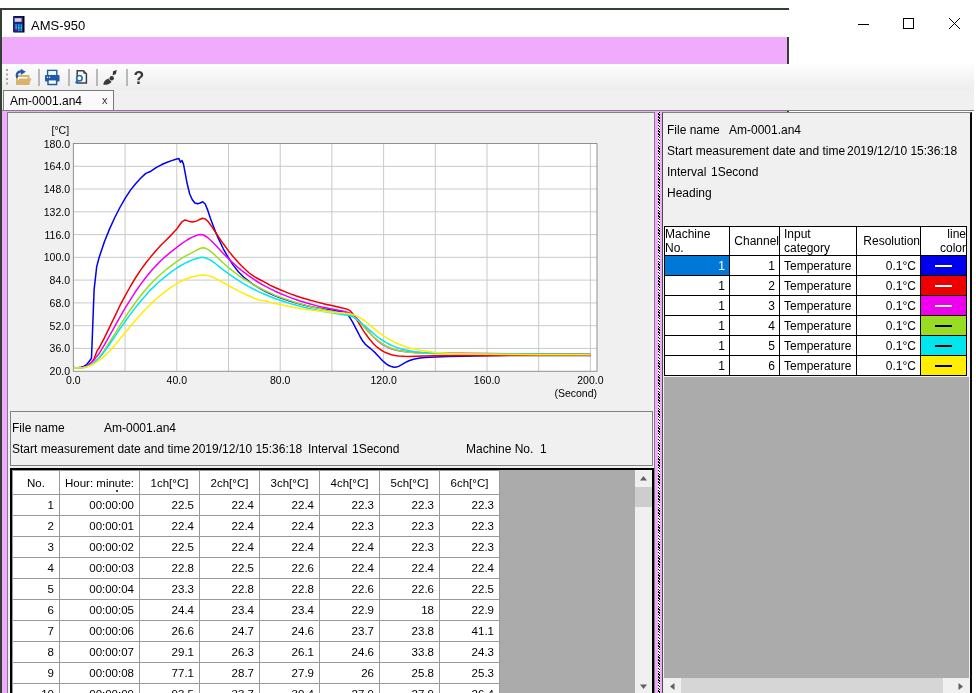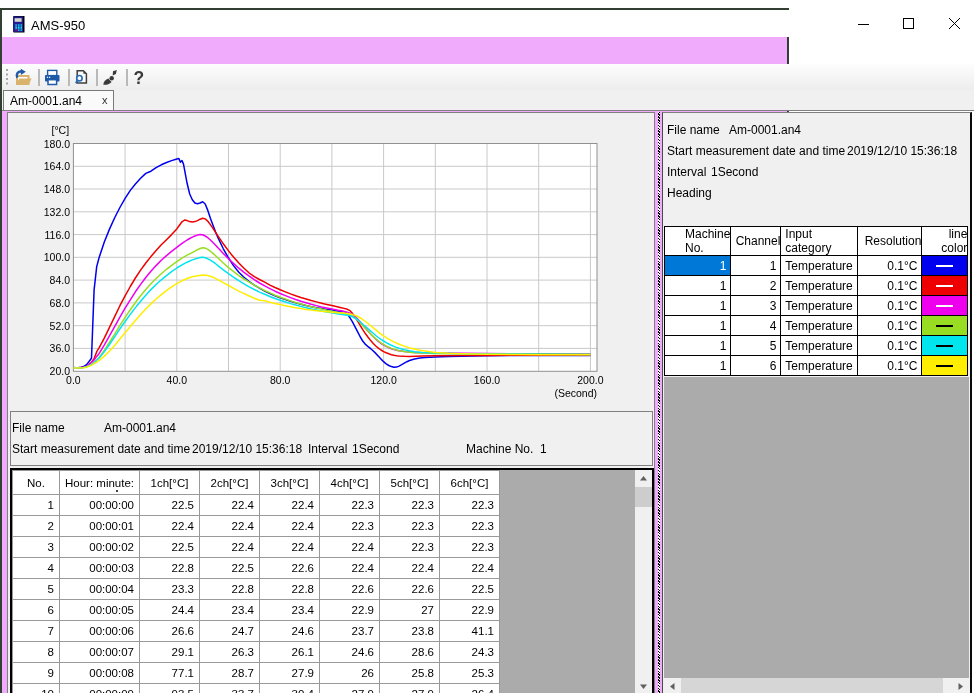--- a/index.html
+++ b/index.html
@@ -289,41 +289,41 @@
             <td>22.6</td>
             <td>22.5</td>
           </tr>
 <tr>
             <td class="c0">6</td>
             <td class="c1">00:00:05</td>
             <td>24.4</td>
             <td>23.4</td>
             <td>23.4</td>
             <td>22.9</td>
-            <td>27</td>
+            <td>18</td>
             <td>22.9</td>
           </tr>
 <tr>
             <td class="c0">7</td>
             <td class="c1">00:00:06</td>
             <td>26.6</td>
             <td>24.7</td>
             <td>24.6</td>
             <td>23.7</td>
             <td>23.8</td>
             <td>41.1</td>
           </tr>
 <tr>
             <td class="c0">8</td>
             <td class="c1">00:00:07</td>
             <td>29.1</td>
             <td>26.3</td>
             <td>26.1</td>
             <td>24.6</td>
-            <td>28.6</td>
+            <td>33.8</td>
             <td>24.3</td>
           </tr>
 <tr>
             <td class="c0">9</td>
             <td class="c1">00:00:08</td>
             <td>77.1</td>
             <td>28.7</td>
             <td>27.9</td>
             <td>26</td>
             <td>25.8</td>
@@ -364,21 +364,21 @@
     <table id="rtable">
       <colgroup>
           <col style="width:65px">
           <col style="width:50px">
           <col style="width:77px">
           <col style="width:64px">
           <col style="width:46px">
         </colgroup>
       <tbody>
           <tr>
-            <th style="text-align:left;padding-left:20px">Machine<br>No.</th>
+            <th style="text-align:left;padding-left:0">Machine<br>No.</th>
             <th>Channel</th>
             <th style="text-align:left;padding-left:4px">Input<br>category</th>
             <th>Resolution</th>
             <th>line<br>color</th>
           </tr>
       <tr>
             <td class="m sel">1</td>
             <td class="ch">1</td>
             <td class="ic">Temperature</td>
             <td class="res">0.1°C</td>

